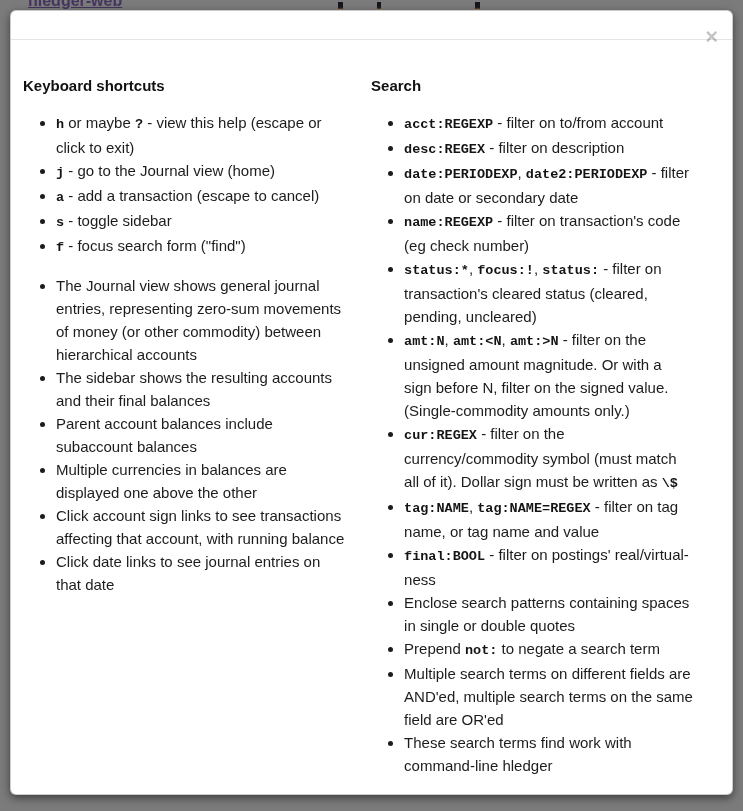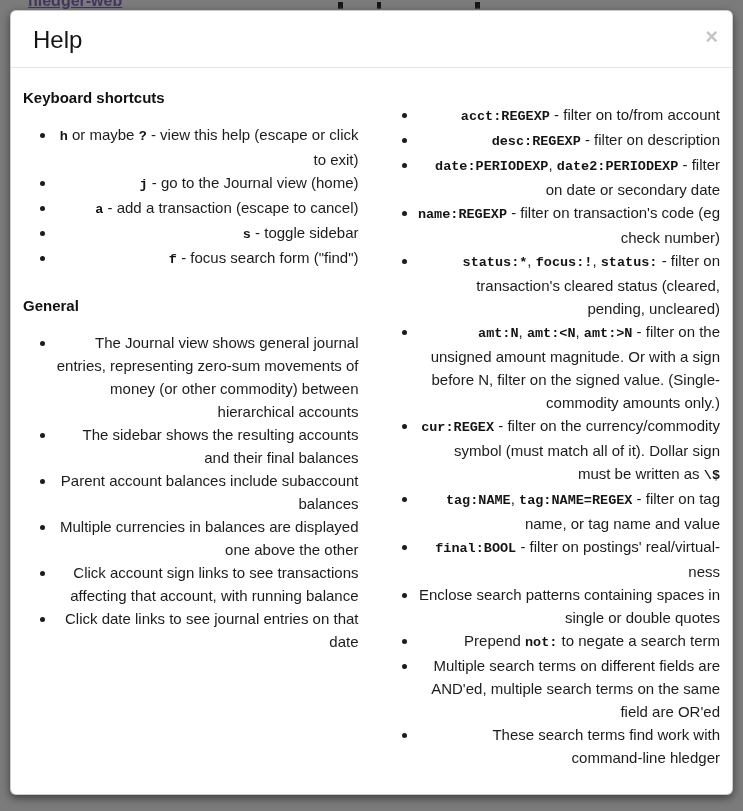--- a/index.html
+++ b/index.html
@@ -55,71 +55,70 @@
     padding: 20px 12px 20px 12px;
     display: grid;
     grid-template-columns: 1fr 1fr;
     column-gap: 26px;
     font-size: 15px; line-height: 23px; color: #1c1c1c;
   }
   .section-heading {
     font-size: 15px; font-weight: bold; color: #111;
     line-height: 20px; margin: 25px 0 0 0;
   }
-  .help-col > .section-heading:first-child { margin-top: 0; }
+  .help-col > .section-heading:first-child { margin-top: 16px; }
   ul.help-list {
     margin: 15px 0 0 0;
     padding-left: 33px;
   }
-  ul.help-list li { padding: 0; text-align: right; }
+  ul.help-list li { padding: 0; }
   code {
     font-family: "Liberation Mono", monospace;
     font-weight: bold; font-size: 13.5px; color: #141414;
     white-space: nowrap;
   }
 </style>
 </head>
 <body>
 
 <div class="backdrop">
   <a href="#" class="brand-link">hledger-web</a>
   <div class="frag f1"></div>
   <div class="frag f2"></div>
   <div class="frag f3"></div>
 </div>
 
 <div class="modal">
   <div class="modal-header">
     <button class="close-btn">×</button>
-    <h3 class="modal-title">Help</h3>
   </div>
   <div class="modal-body">
     <div class="help-col" id="col-left">
         <h4 class="section-heading">Keyboard shortcuts</h4>
         <ul class="help-list">
           <li><code>h</code> or maybe <code>?</code> - view this help (escape or click to exit)</li>
           <li><code>j</code> - go to the Journal view (home)</li>
           <li><code>a</code> - add a transaction (escape to cancel)</li>
           <li><code>s</code> - toggle sidebar</li>
           <li><code>f</code> - focus search form ("find")</li>
         </ul>
-        <h4 class="section-heading">General</h4>
         <ul class="help-list">
           <li>The Journal view shows general journal entries, representing zero-sum movements of money (or other commodity) between hierarchical accounts</li>
           <li>The sidebar shows the resulting accounts and their final balances</li>
           <li>Parent account balances include subaccount balances</li>
           <li>Multiple currencies in balances are displayed one above the other</li>
           <li>Click account sign links to see transactions affecting that account, with running balance</li>
           <li>Click date links to see journal entries on that date</li>
         </ul>
       </div>
     <div class="help-col" id="col-right">
+        <h4 class="section-heading">Search</h4>
         <ul class="help-list">
           <li><code>acct:REGEXP</code> - filter on to/from account</li>
-          <li><code>desc:REGEXP</code> - filter on description</li>
+          <li><code>desc:REGEX</code> - filter on description</li>
           <li><code>date:PERIODEXP</code>, <code>date2:PERIODEXP</code> - filter on date or secondary date</li>
           <li><code>name:REGEXP</code> - filter on transaction's code (eg check number)</li>
           <li><code>status:*</code>, <code>focus:!</code>, <code>status:</code> - filter on transaction's cleared status (cleared, pending, uncleared)</li>
           <li><code>amt:N</code>, <code>amt:&lt;N</code>, <code>amt:&gt;N</code> - filter on the unsigned amount magnitude. Or with a sign before N, filter on the signed value. (Single-commodity amounts only.)</li>
           <li><code>cur:REGEX</code> - filter on the currency/commodity symbol (must match all of it). Dollar sign must be written as <code>\$</code></li>
           <li><code>tag:NAME</code>, <code>tag:NAME=REGEX</code> - filter on tag name, or tag name and value</li>
           <li><code>final:BOOL</code> - filter on postings' real/virtual-ness</li>
           <li>Enclose search patterns containing spaces in single or double quotes</li>
           <li>Prepend <code>not:</code> to negate a search term</li>
           <li>Multiple search terms on different fields are AND'ed, multiple search terms on the same field are OR'ed</li>

